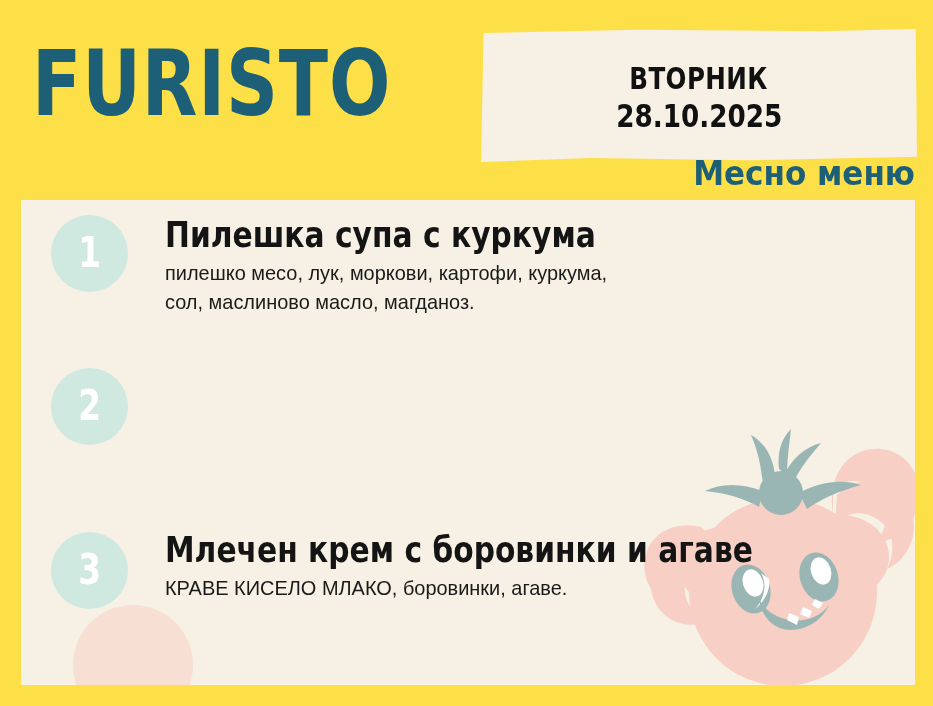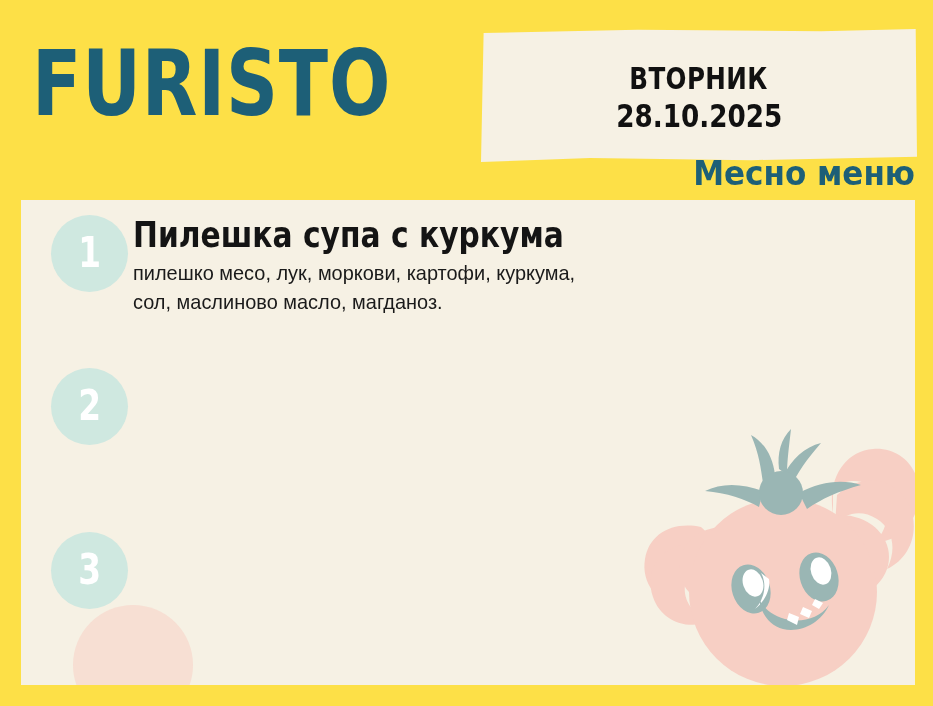--- a/index.html
+++ b/index.html
@@ -173,21 +173,21 @@
   .num-badge span {
     font-family: "DejaVu Sans", sans-serif;
     font-weight: 700;
     font-size: 42px;
     line-height: 42px;
     color: #ffffff;
     transform: scaleX(0.78) translateY(-1px);
   }
 
   .item-body {
-    margin-left: 82px;
+    margin-left: 114px;
   }
 
   .item-title {
     font-family: "DejaVu Sans", sans-serif;
     font-weight: 700;
     font-size: 35px;
     line-height: 40px;
     color: #141414;
     transform: scaleX(0.85);
     transform-origin: left center;
@@ -292,17 +292,21 @@
       <div class="menu-item item-2">
         <div class="num-badge">
           <span>2</span>
         </div>
       </div>
 
       <div class="menu-item item-3">
         <div class="num-badge">
           <span>3</span>
         </div>
+        <div class="item-body">
+          <div class="item-title">Млечен крем  с боровинки и агаве</div>
+          <div class="item-desc">КРАВЕ КИСЕЛО МЛАКО, боровинки, агаве.</div>
+        </div>
       </div>
 
     </div>
   </div>
 </div>
 
 </body></html>

